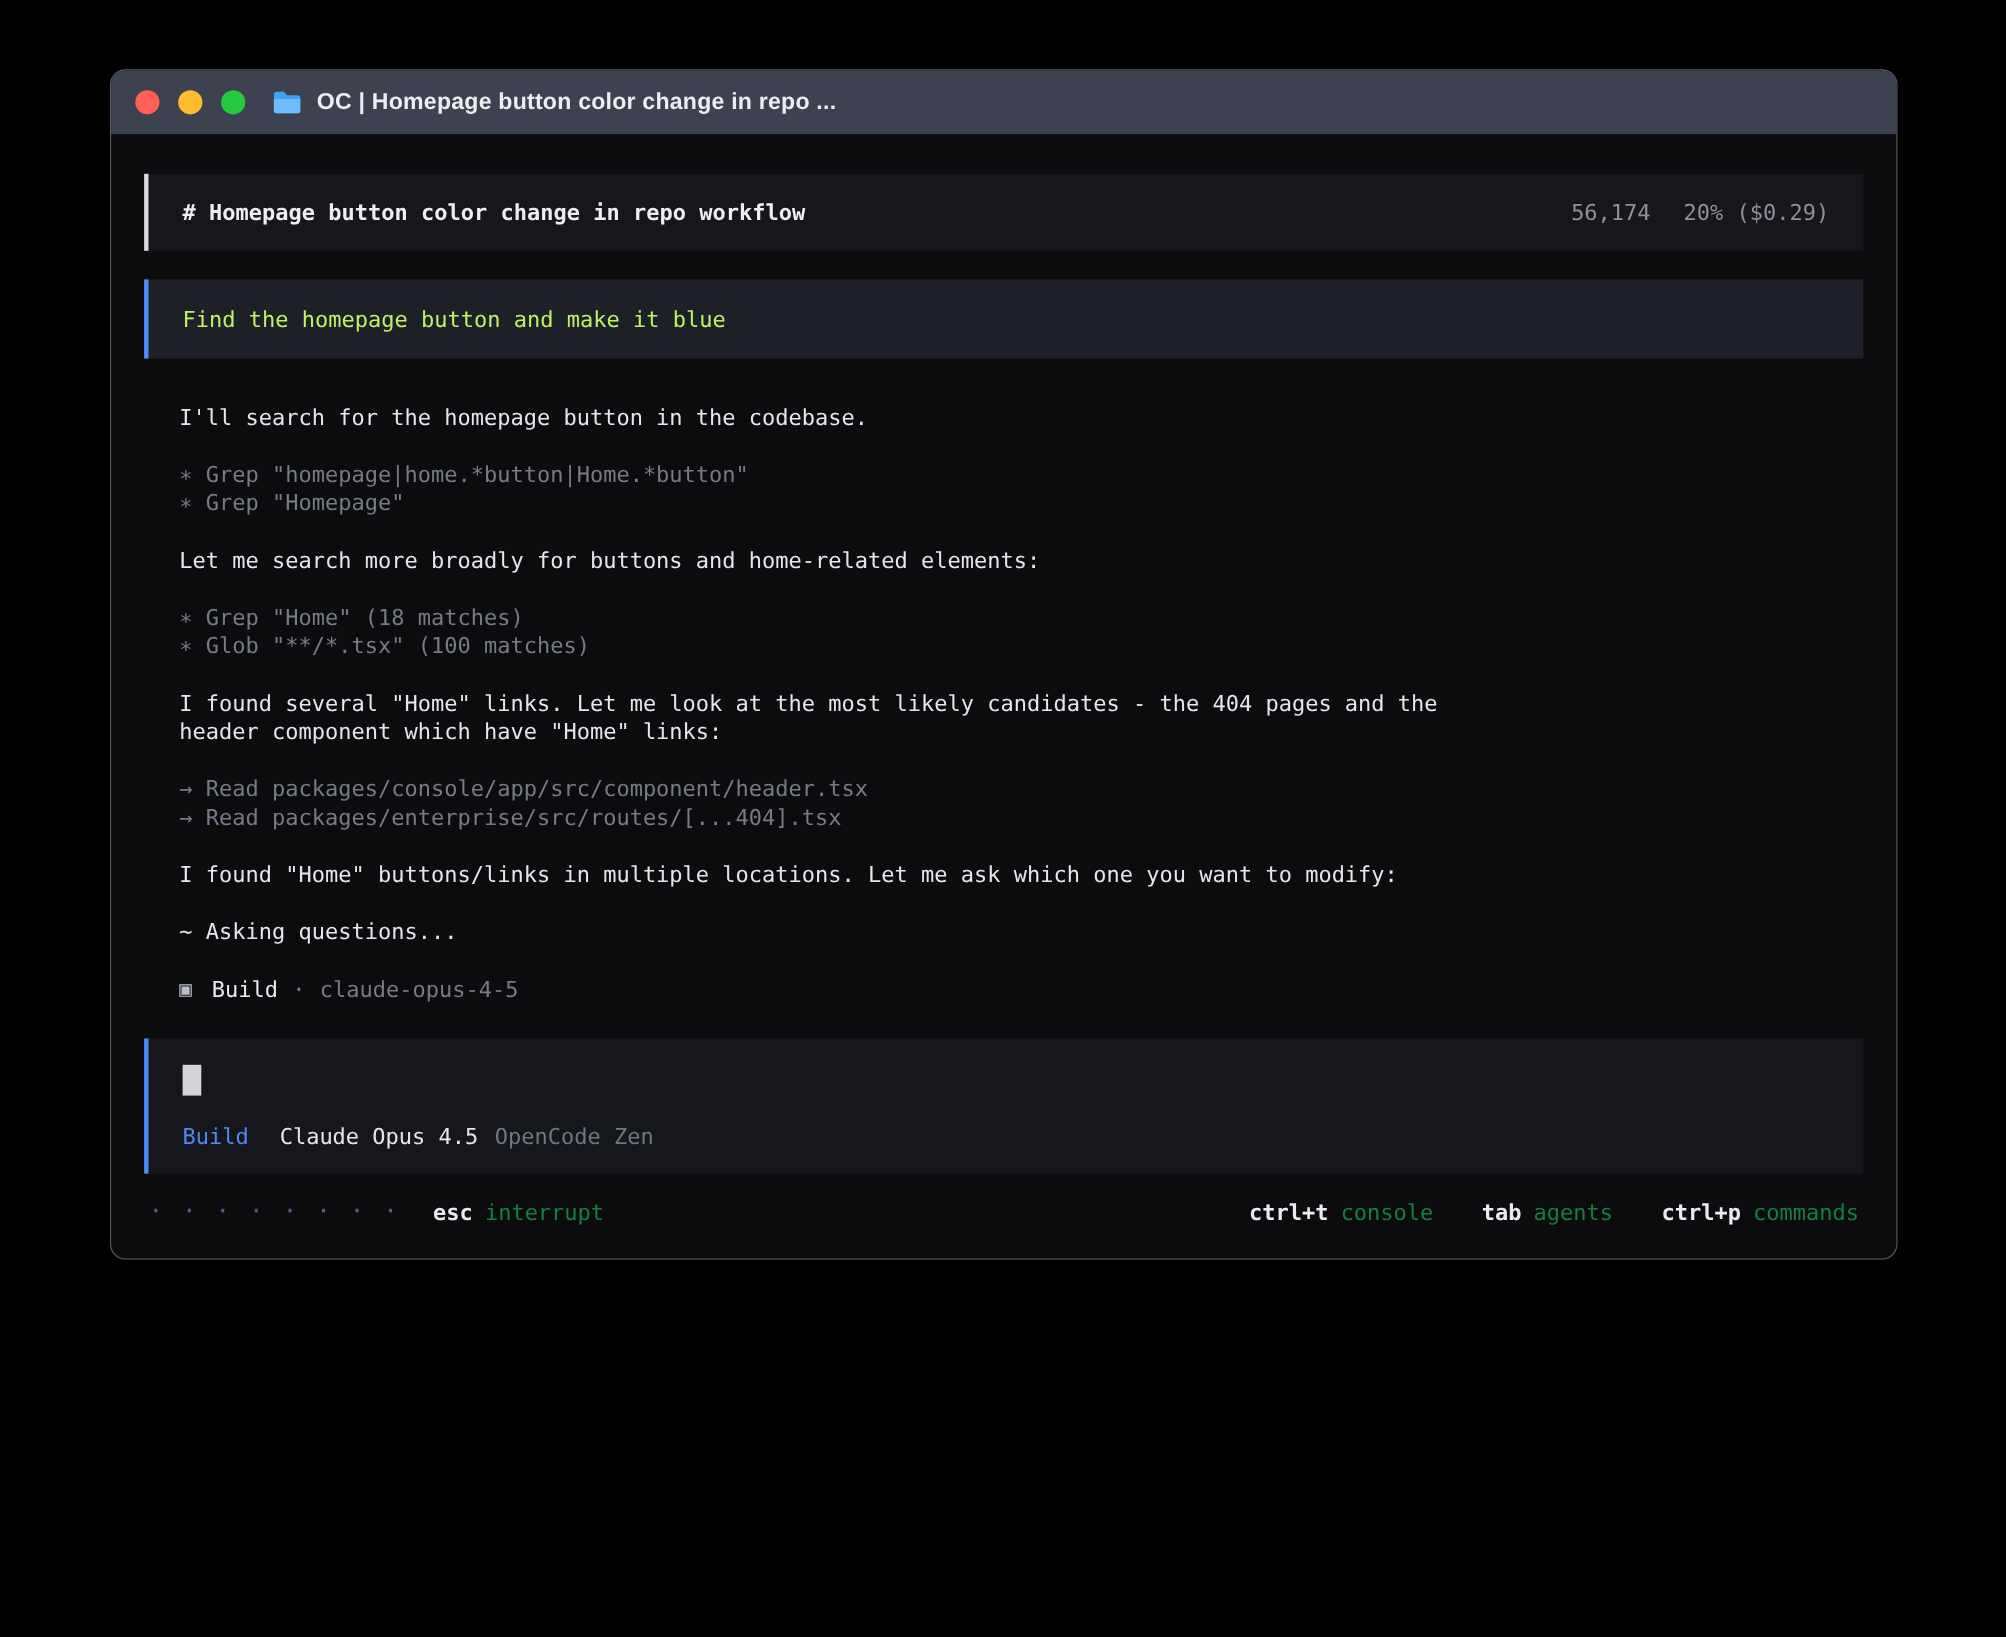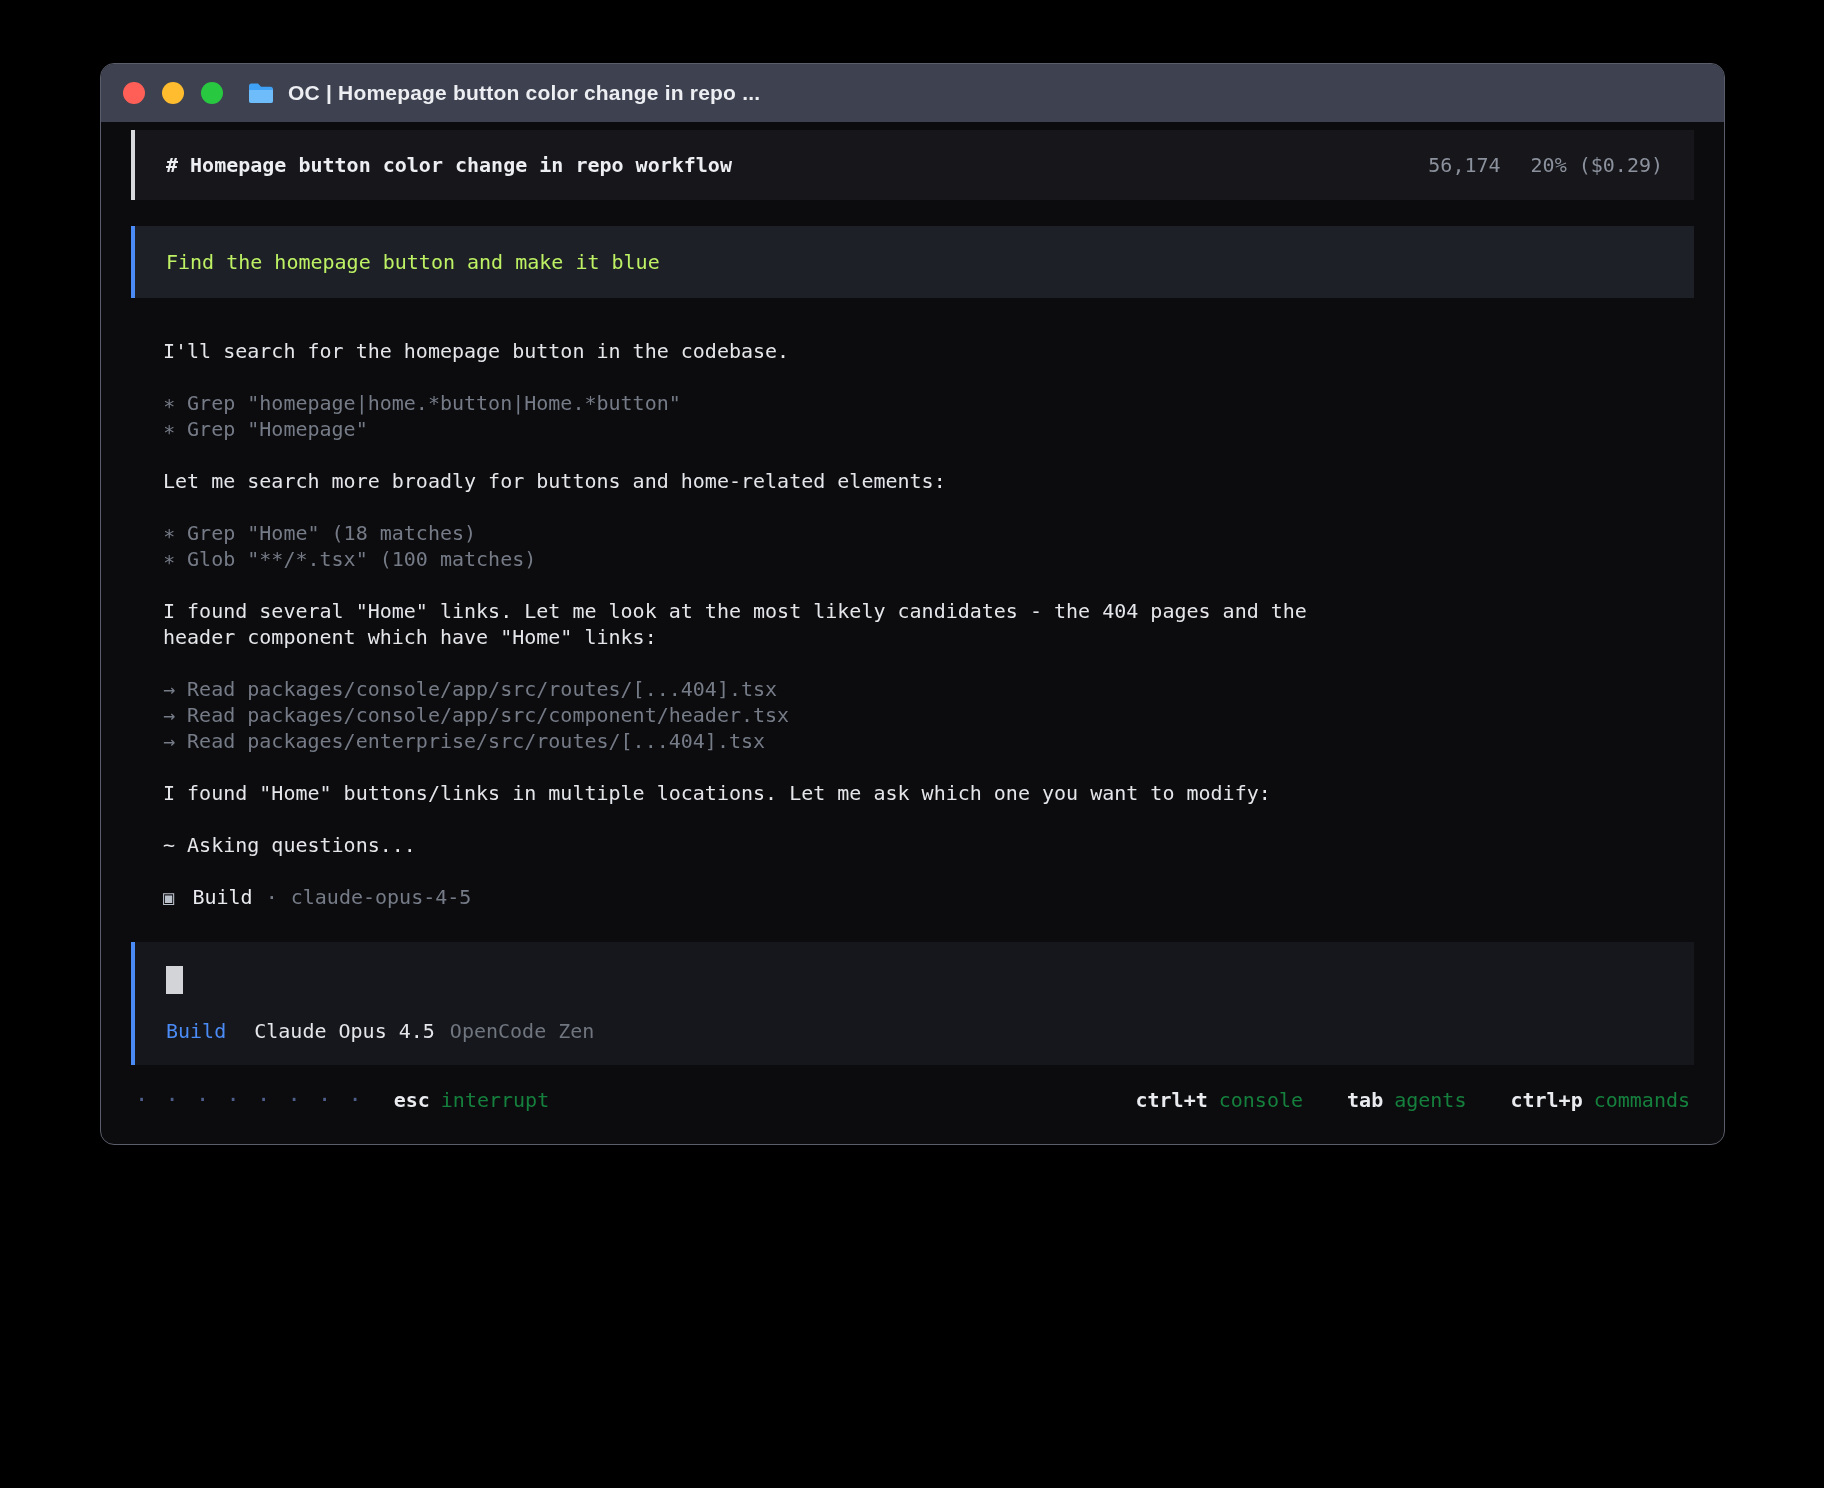--- a/index.html
+++ b/index.html
@@ -18,21 +18,21 @@
   }
   .lights { display: flex; gap: 17px; align-items: center; }
   .light { width: 22px; height: 22px; border-radius: 50%; }
   .light.red { background: #ff5f57; }
   .light.yellow { background: #febc2e; }
   .light.green { background: #28c840; }
   .folder { margin-left: 24px; display: flex; align-items: center; }
   .win-title { margin-left: 13px; color: #eceef2; font: bold 21px "Liberation Sans", sans-serif; letter-spacing: .2px; }
 
   .content {
-    flex: 1; padding: 8px 30px; display: flex; flex-direction: column;
+    flex: 1; padding: 36px 30px; display: flex; flex-direction: column;
     font-family: "DejaVu Sans Mono", monospace; font-size: 20px; color: #e4e6ea;
   }
 
   .block { border-left: 4px solid; padding: 23px 31px; }
   .header-block { background: #17171b; border-color: #d8dade; display: flex; justify-content: space-between; align-items: center; }
   .header-title { font-weight: bold; color: #eceef2; }
   .header-meta { color: #8b919d; display: flex; gap: 30px; }
 
   .user-block { margin-top: 26px; background: #1d2027; border-color: #4b8bf5; color: #bef264; }
 
@@ -110,21 +110,20 @@
           <p class="line">Let me search more broadly for buttons and home-related elements:</p>
         </div>
         <div class="para">
           <p class="line tool">∗ Grep "Home" (18 matches)</p>
           <p class="line tool">∗ Glob "**/*.tsx" (100 matches)</p>
         </div>
         <div class="para">
           <p class="line">I found several "Home" links. Let me look at the most likely candidates - the 404 pages and the header component which have "Home" links:</p>
         </div>
         <div class="para">
-          <p class="line tool">→ Read packages/console/app/src/routes/[...404].tsx</p>
           <p class="line tool">→ Read packages/console/app/src/component/header.tsx</p>
           <p class="line tool">→ Read packages/enterprise/src/routes/[...404].tsx</p>
         </div>
         <div class="para">
           <p class="line">I found "Home" buttons/links in multiple locations. Let me ask which one you want to modify:</p>
         </div>
         <div class="para">
           <p class="line">~ Asking questions...</p>
         </div>
         <div class="para agent-line">

